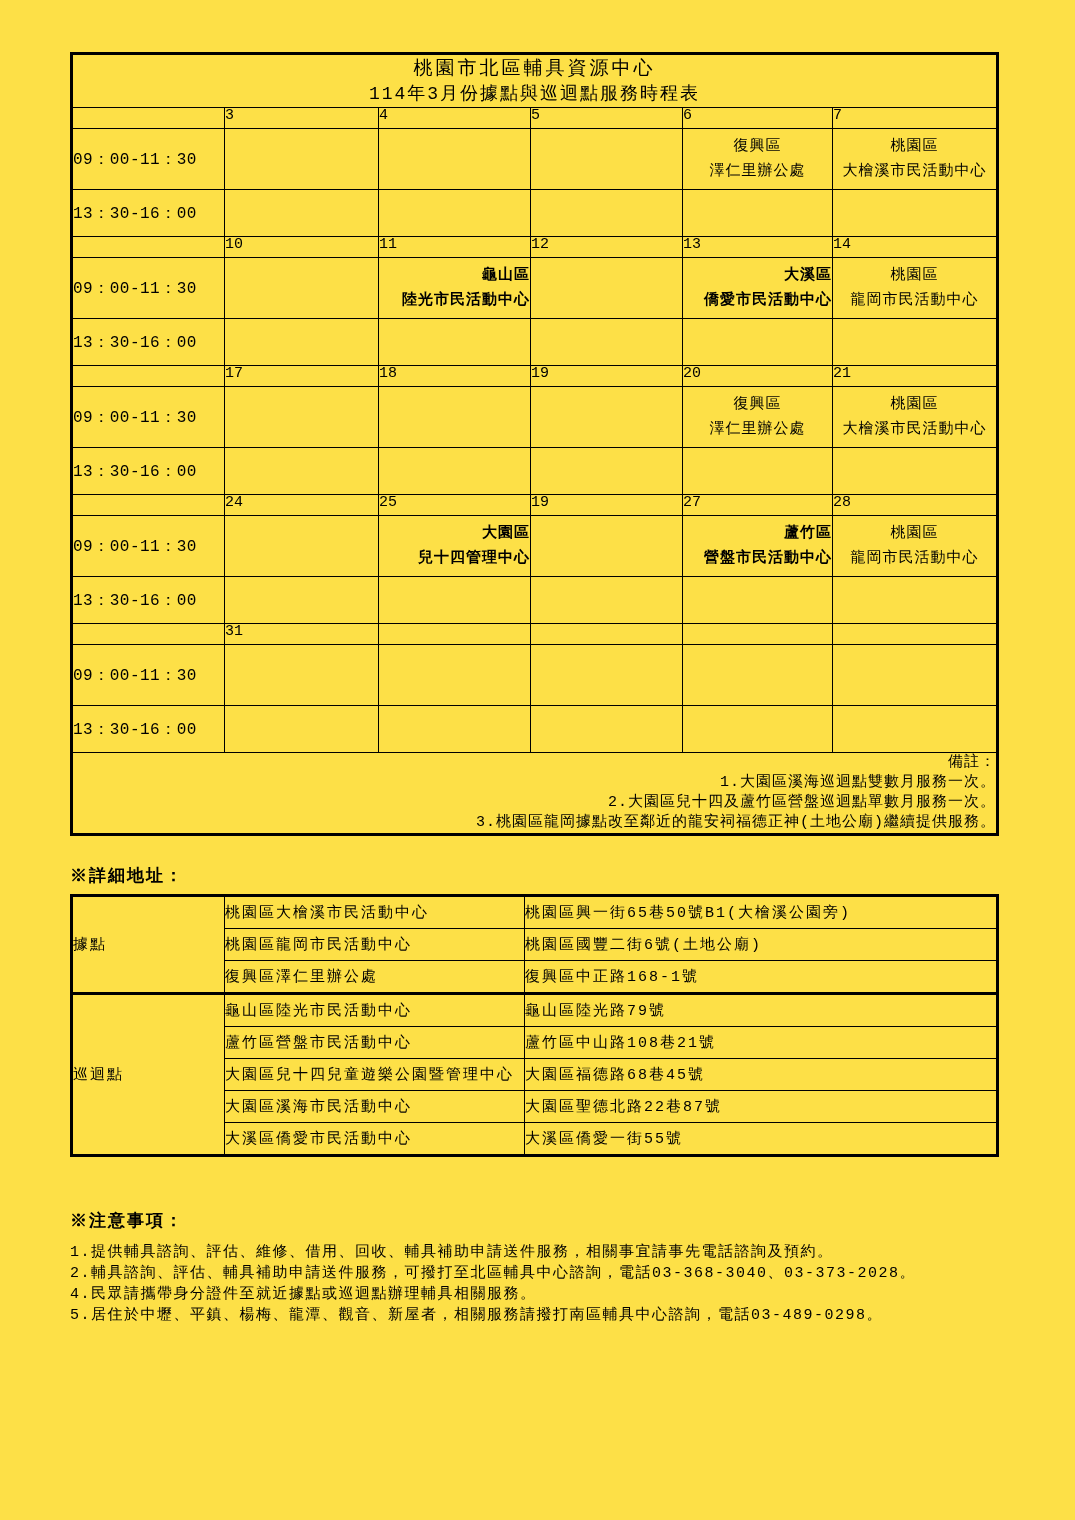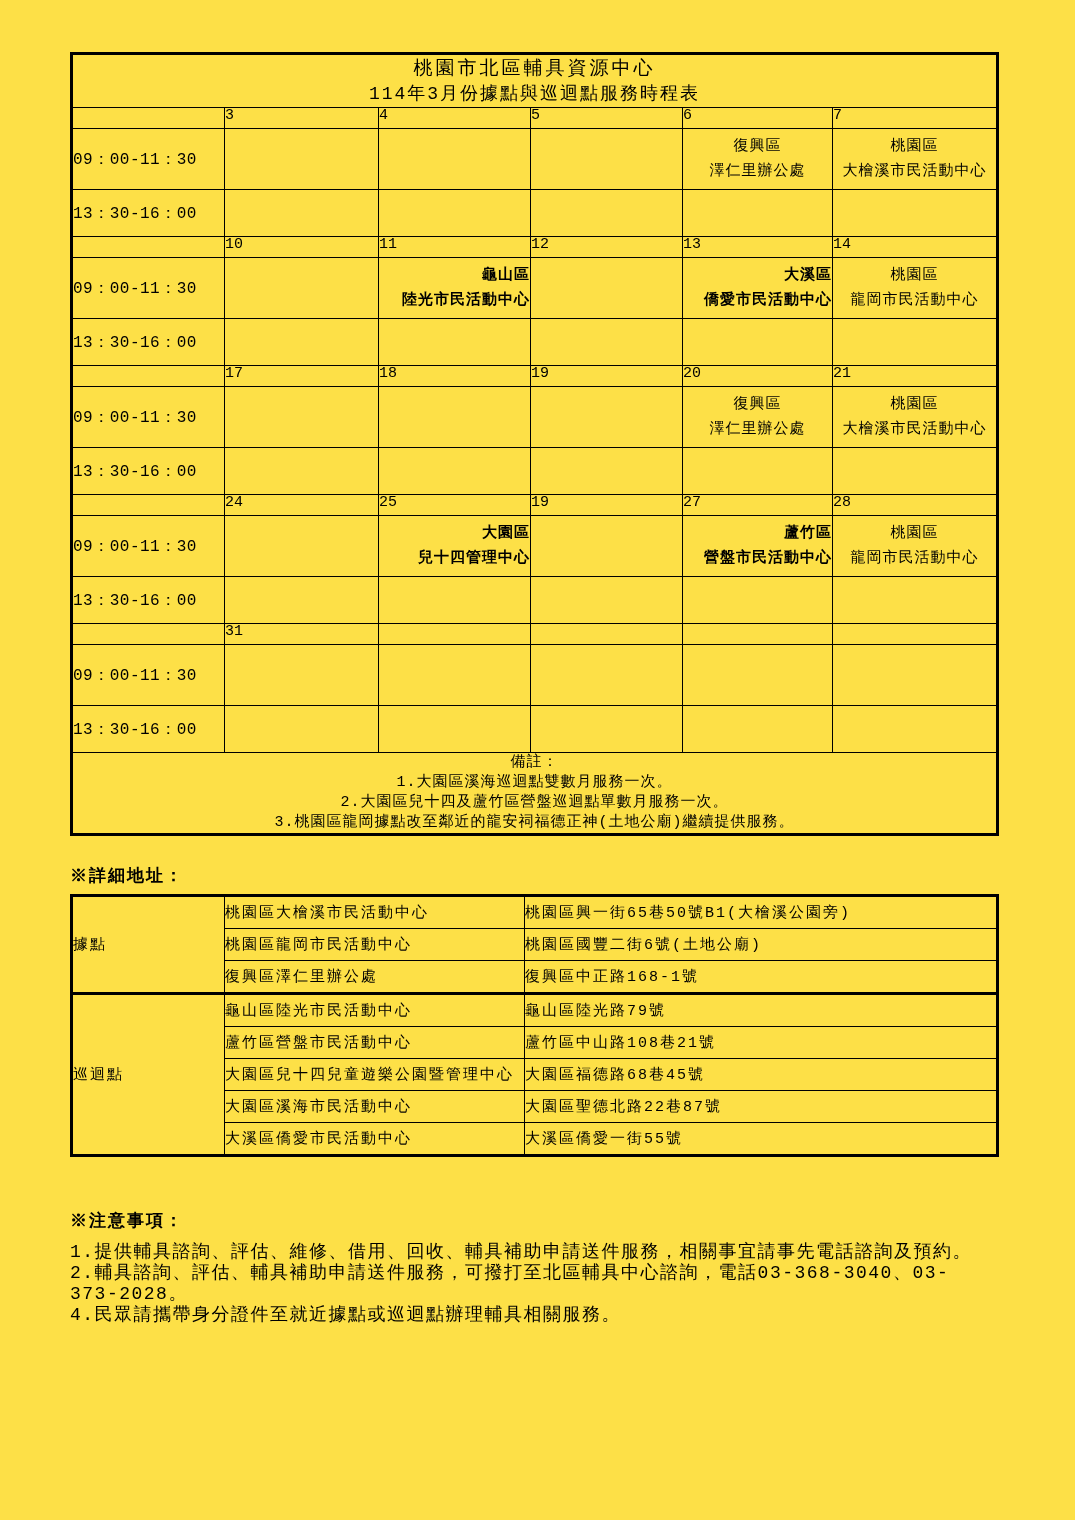--- a/index.html
+++ b/index.html
@@ -64,21 +64,21 @@
   .event-cell {
     text-align: center;
     vertical-align: middle;
     font-size: 15px;
     letter-spacing: 1px;
     line-height: 25px;
   }
   .event-cell.bold { font-weight: bold; text-align: right; }
 
   .remarks-row td {
-    text-align: center;
+    text-align: right;
     vertical-align: top;
     font-size: 15px;
     letter-spacing: 1px;
     line-height: 20px;
     padding: 3px 6px 4px 6px;
     height: 72px;
   }
 
   
   .section-label {
@@ -101,21 +101,21 @@
     height: 31px;
     text-align: left;
     vertical-align: middle;
     font-size: 15px;
     letter-spacing: 2px;
     padding: 0;
   }
   table.addr tr.group-start td { border-top: 3px solid #000; }
 
   
-  .notice-list { font-size: 18px; letter-spacing: 1.5px; }
+  .notice-list { font-size: 15px; letter-spacing: 1.5px; }
   .notice-item { line-height: 21px; margin: 0; }
 </style>
 </head>
 <body>
 
 <div class="page">
 
   <table class="calendar">
     <colgroup>
       <col style="width:153px">
@@ -338,15 +338,16 @@
         </tr>
       </tbody>
   </table>
 
   <div class="section-label notice-label">※注意事項：</div>
 
   <div class="notice-list" id="notice-list">
       <div class="notice-item">1.提供輔具諮詢、評估、維修、借用、回收、輔具補助申請送件服務，相關事宜請事先電話諮詢及預約。</div>
       <div class="notice-item">2.輔具諮詢、評估、輔具補助申請送件服務，可撥打至北區輔具中心諮詢，電話03-368-3040、03-373-2028。</div>
       <div class="notice-item">4.民眾請攜帶身分證件至就近據點或巡迴點辦理輔具相關服務。</div>
+      <div class="notice-item">5.居住於中壢、平鎮、楊梅、龍潭、觀音、新屋者，相關服務請撥打南區輔具中心諮詢，電話03-489-0298。</div>
     </div>
 
 </div>
 
 </body></html>

